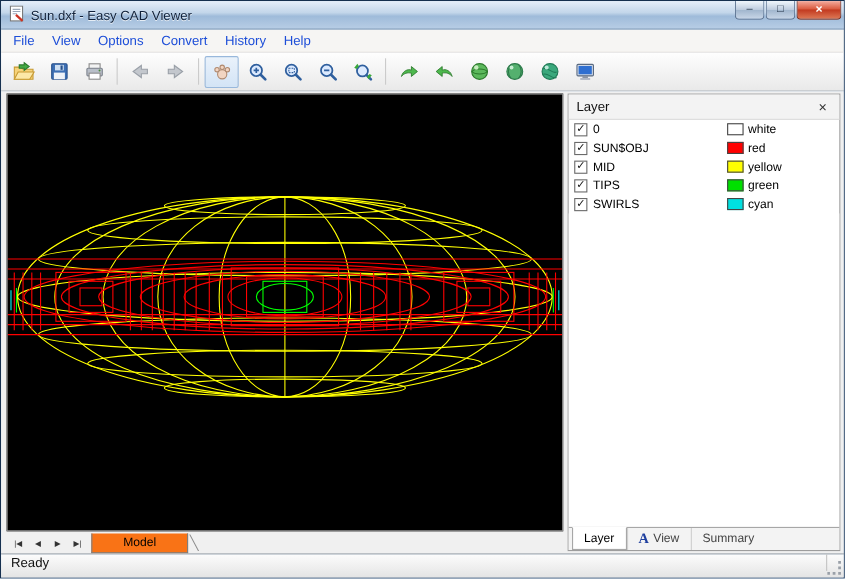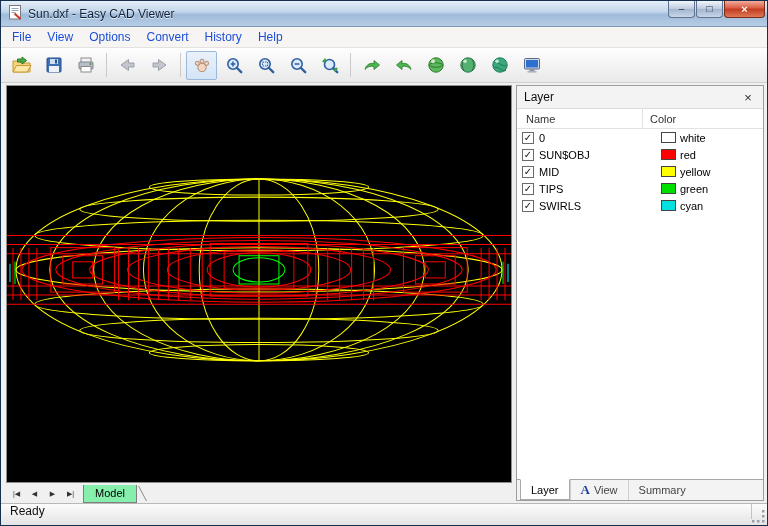--- a/index.html
+++ b/index.html
@@ -19,21 +19,21 @@
   .tbtn{width:31px;height:29px;border:1px solid transparent;border-radius:2px;background:transparent;display:flex;align-items:center;justify-content:center}
   .tbtn.pressed{background:linear-gradient(#eaf2fb,#d3e4f6);border-color:#98b8dc}
   .tsep{width:1px;height:24px;background:#cbcbcb;margin:0 4px}
   
   .main{flex:1;display:flex;background:#f0f0f0;min-height:0}
   .canvas-col{flex:1;display:flex;flex-direction:column;padding:2px 0 0 5px;min-width:0}
   .canvas{flex:1;min-height:0;background:#000;border:1px solid #8e8e8e}
   .canvas svg{display:block;width:100%;height:100%}
   .model-strip{height:20px;flex:none;display:flex;align-items:center;gap:1px;padding:1px 0 0 2px}
   .nav-btn{width:17px;height:16px;font-size:7px;display:flex;align-items:center;justify-content:center;color:#333;background:#f0f0f0;border:none}
-  .model-tab{height:18px;padding:0 11px;background:#86efac;border:1px solid #7f7f7f;border-top:none;display:flex;align-items:center;font-size:11px;margin-left:3px}
+  .model-tab{height:18px;padding:0 28px;background:#f97316;border:1px solid #7f7f7f;border-top:none;display:flex;align-items:center;font-size:11px;margin-left:3px}
   .model-tab-slant{width:0;height:15px;border-left:1px solid #8a8a8a;transform:skewX(28deg);margin-left:4px}
   
   .layer-panel{width:248px;flex:none;margin:2px 3px 2px 4px;border:1px solid #9d9d9d;background:#fff;display:flex;flex-direction:column}
   .panel-header{height:23px;flex:none;display:flex;align-items:center;padding:0 7px;background:#f3f3f3;border-bottom:1px solid #dcdcdc;font-size:12px;color:#111}
   .panel-close{margin-left:auto;font-size:13px;color:#333;width:16px;text-align:center;line-height:1}
   .col-header{height:20px;flex:none;display:flex;align-items:center;border-bottom:1px solid #e2e2e2;font-size:11px;color:#333}
   .col-name{padding-left:9px;width:126px;border-right:1px solid #e2e2e2;height:100%;display:flex;align-items:center}
   .col-color{padding-left:7px;flex:1}
   .lrow{height:17px;flex:none;display:flex;align-items:center;font-size:11px;position:relative;color:#000}
   .lcheck{width:12px;height:12px;border:1px solid #6a6a6a;background:#fff;margin-left:5px;display:flex;align-items:center;justify-content:center;font-size:10px;line-height:1;color:#111}
@@ -288,24 +288,20 @@
         <span class="model-tab">Model</span>
         <span class="model-tab-slant"></span>
       </div>
     </div>
 
     <div class="layer-panel">
       <div class="panel-header">
         <span>Layer</span>
         <span class="panel-close">×</span>
       </div>
-      <div class="col-header">
-        <span class="col-name">Name</span>
-        <span class="col-color">Color</span>
-      </div>
 
       <div class="lrow">
         <span class="lcheck">
             <span>✓</span>
           </span>
         <span class="lname">0</span>
         <span class="lcolor-wrap">
             <span class="lswatch" style="background: rgb(255, 255, 255);"></span>
             <span>white</span>
           </span>

